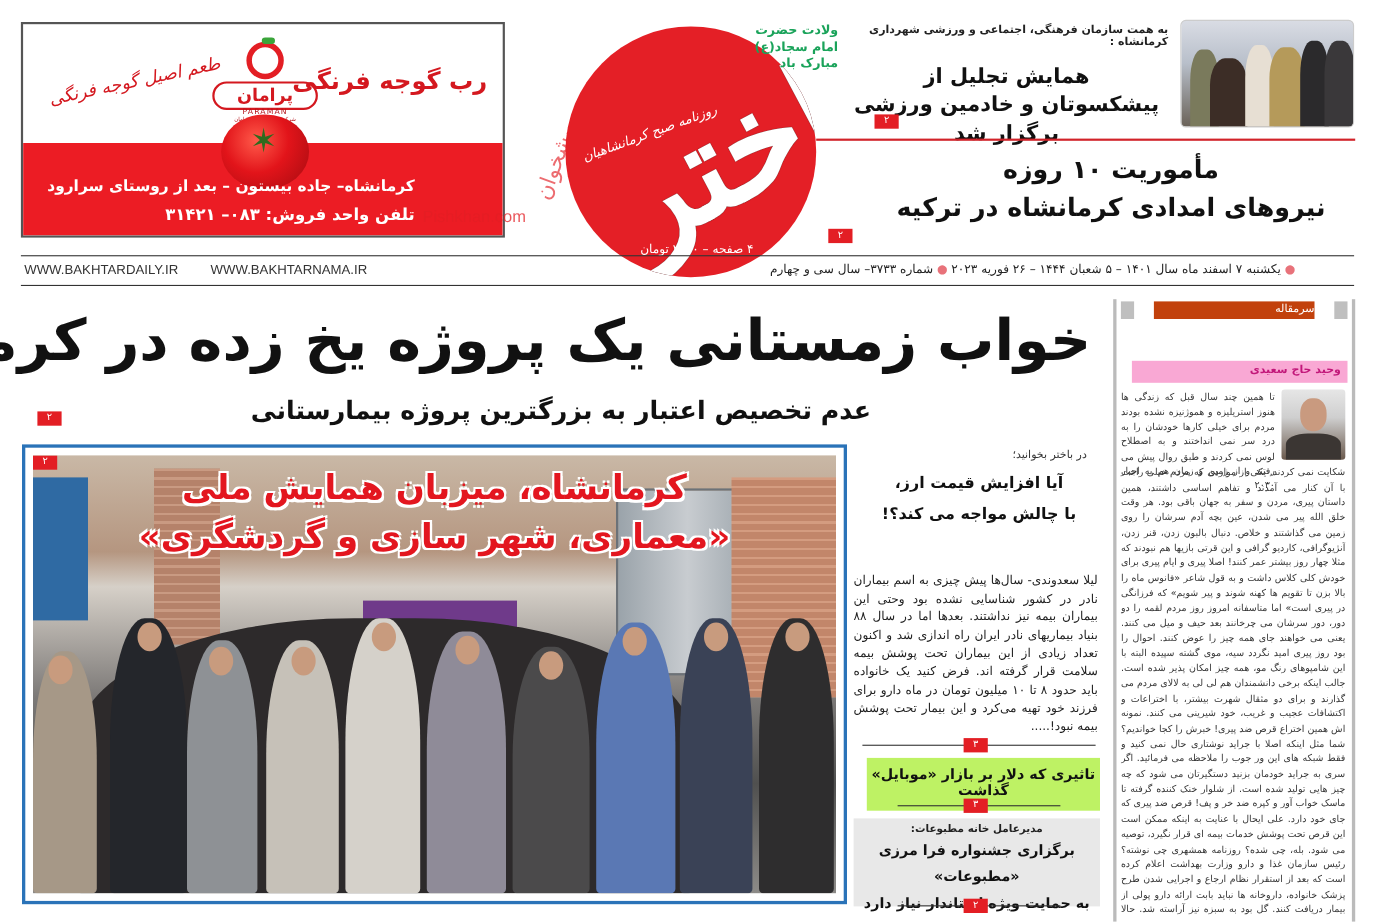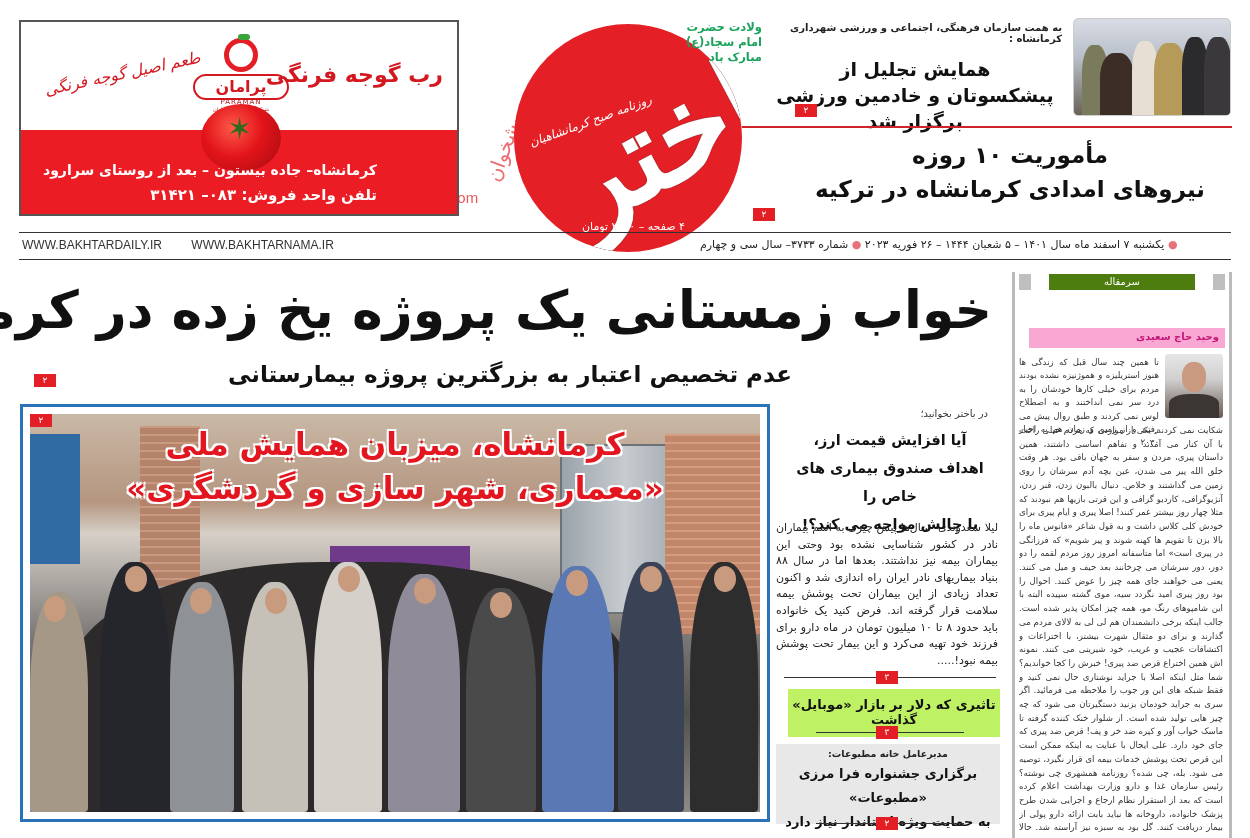--- a/index.html
+++ b/index.html
@@ -89,21 +89,21 @@
   #mid-box2 { position: absolute; left: 0; right: 4px; top: 340px; height: 80px; background: #e8e8e8; }
   #mid-box2 .k { position: absolute; left: 0; right: 0; top: 4px; text-align: center; direction: rtl; font-size: 9.5px; color: #222; font-weight: bold; }
   #mid-box2 .t { position: absolute; left: 0; right: 0; top: 18px; text-align: center; direction: rtl; font-size: 13px; font-weight: bold; color: #111; line-height: 24px; }
   #mid-sep3 { position: absolute; left: 40px; right: 40px; top: 419px; height: 1px; background: #333; }
   #mid-badge3 { position: absolute; left: 100px; top: 413px; }
 
   
   #editorial { left: 1012px; top: 272px; width: 220px; height: 566px; border-left: 3px solid #bbb; border-right: 3px solid #bbb; background: #fff; }
   #ed-header { position: absolute; left: 4px; right: 4px; top: 2px; height: 16px; }
   #ed-header .grey { position: absolute; top: 0; width: 12px; height: 16px; background: #bfbfbf; }
-  #ed-header .red { position: absolute; left: 30px; right: 30px; top: 0; height: 16px; background: #4d7c0f; color: #fff; text-align: center; font-size: 10px; line-height: 16px; direction: rtl; }
+  #ed-header .red { position: absolute; left: 30px; right: 30px; top: 0; height: 16px; background: #c2410c; color: #fff; font-size: 10px; line-height: 16px; direction: rtl; }
   #ed-title { position: absolute; left: 4px; right: 6px; top: 24px; text-align: right; direction: rtl; font-size: 13px; font-weight: bold; color: #111; }
   #ed-author-bar { position: absolute; left: 14px; right: 4px; top: 56px; height: 20px; background: #f9a8d4; }
   #ed-author { position: absolute; right: 6px; top: 3px; direction: rtl; font-size: 10px; color: #c2187a; font-weight: bold; }
   #ed-photo { position: absolute; right: 6px; top: 82px; width: 58px; height: 64px; background: linear-gradient(180deg,#e6e6e6 0%,#cfcfcf 40%,#6b5a4d 100%); border-radius: 3px; overflow: hidden; }
   #ed-photo .face { position: absolute; left: 17px; top: 8px; width: 24px; height: 30px; border-radius: 45%; background: #c99a7f; }
   #ed-photo .suit { position: absolute; left: 4px; bottom: 0; width: 50px; height: 24px; border-radius: 40% 40% 0 0; background: #3b3633; }
   #ed-lead { position: absolute; left: 4px; right: 70px; top: 84px; direction: rtl; text-align: justify; font-size: 8.6px; line-height: 13.4px; color: #333; }
   #ed-body { position: absolute; left: 4px; right: 6px; top: 152px; direction: rtl; text-align: justify; font-size: 8.6px; line-height: 13.7px; color: #333; overflow: hidden; height: 410px; }
 </style>
 </head>
@@ -220,21 +220,20 @@
       <div>«معماری، شهر سازی و گردشگری»</div>
     </div>
     <div id="badge-photo" class="badge">۲</div>
   </div>
 </div>
 
 <div id="mid-col" class="abs">
   <div id="mid-kicker">در باختر بخوانید؛</div>
   <div id="mid-title">
     <div>آیا افزایش قیمت ارز،</div>
-    <div>اهداف صندوق بیماری های خاص را</div>
     <div>با چالش مواجه می کند؟!</div>
   </div>
   <div id="mid-body">لیلا سعدوندی- سال‌ها پیش چیزی به اسم بیماران نادر در کشور شناسایی نشده بود وحتی این بیماران بیمه نیز نداشتند. بعدها اما در سال ۸۸ بنیاد بیماریهای نادر ایران راه اندازی شد و اکنون تعداد زیادی از این بیماران تحت پوشش بیمه سلامت قرار گرفته اند. فرض کنید یک خانواده باید حدود ۸ تا ۱۰ میلیون تومان در ماه دارو برای فرزند خود تهیه می‌کرد و این بیمار تحت پوشش بیمه نبود!.....</div>
   <div id="mid-sep1"></div>
   <div id="mid-badge1" class="badge">۳</div>
   <div id="mid-box1">
     <div class="t">تاثیری که دلار بر بازار «موبایل» گذاشت</div>
   </div>
   <div id="mid-sep2"></div>
   <div id="mid-badge2" class="badge">۳</div>

